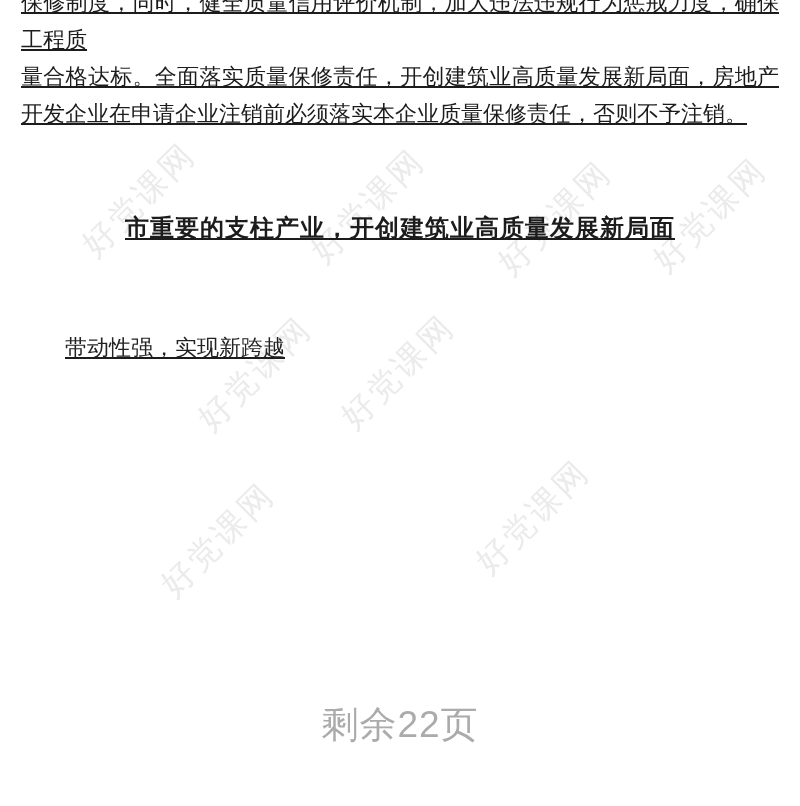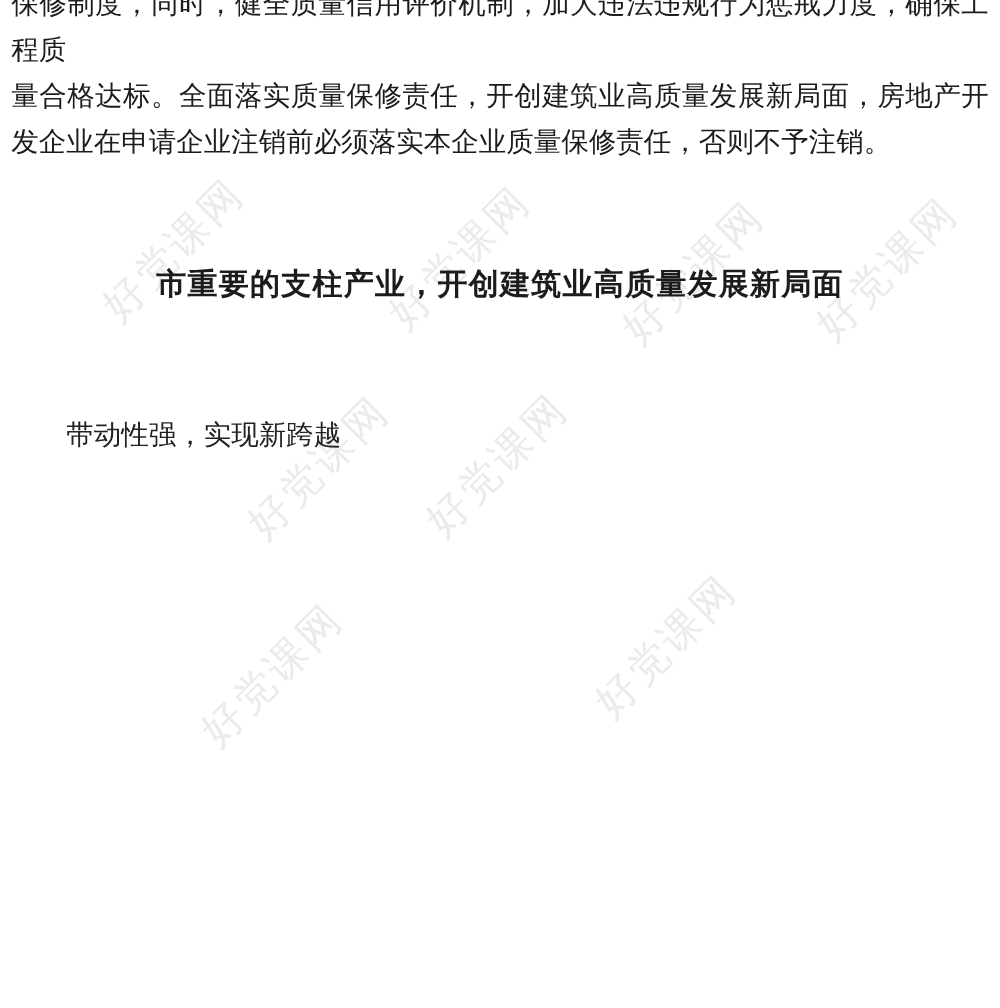--- a/index.html
+++ b/index.html
@@ -32,25 +32,26 @@
     color: var(--wm-color, #ebebeb);
     white-space: nowrap;
     font-family: "Liberation Sans", "DejaVu Sans", sans-serif;
     user-select: none;
   }
   
   .doc-text {
     position: absolute;
     inset: 0;
     z-index: 2;
-    padding: 0 9px;
+    padding: 0 21px;
     box-sizing: border-box;
     font-size: 22px;
     line-height: 37px;
     text-align: justify;
+    text-decoration: underline;
   }
   .doc-text p { margin: 0; }
   p.clipped {
     margin-top: -16px;      
   }
   p.para-indent {
     text-indent: 2em;
     margin-top: 17px;
   }
   h1.doc-heading {
@@ -101,15 +102,16 @@
     </div>
 
   <div class="doc-text">
     <p class="clipped">保修制度，同时，健全质量信用评价机制，加大违法违规行为惩戒力度，确保工程质</p>
     <p class="para">量合格达标。全面落实质量保修责任，开创建筑业高质量发展新局面，房地产开发企业在申请企业注销前必须落实本企业质量保修责任，否则不予注销。</p>
     <h1 class="doc-heading">市重要的支柱产业，开创建筑业高质量发展新局面</h1>
     <p class="sub-line">带动性强，实现新跨越</p>
   </div>
 
   <div class="footer-hint">
+    <span>剩余22页</span>
   </div>
 
 </div>
 
 </body></html>

